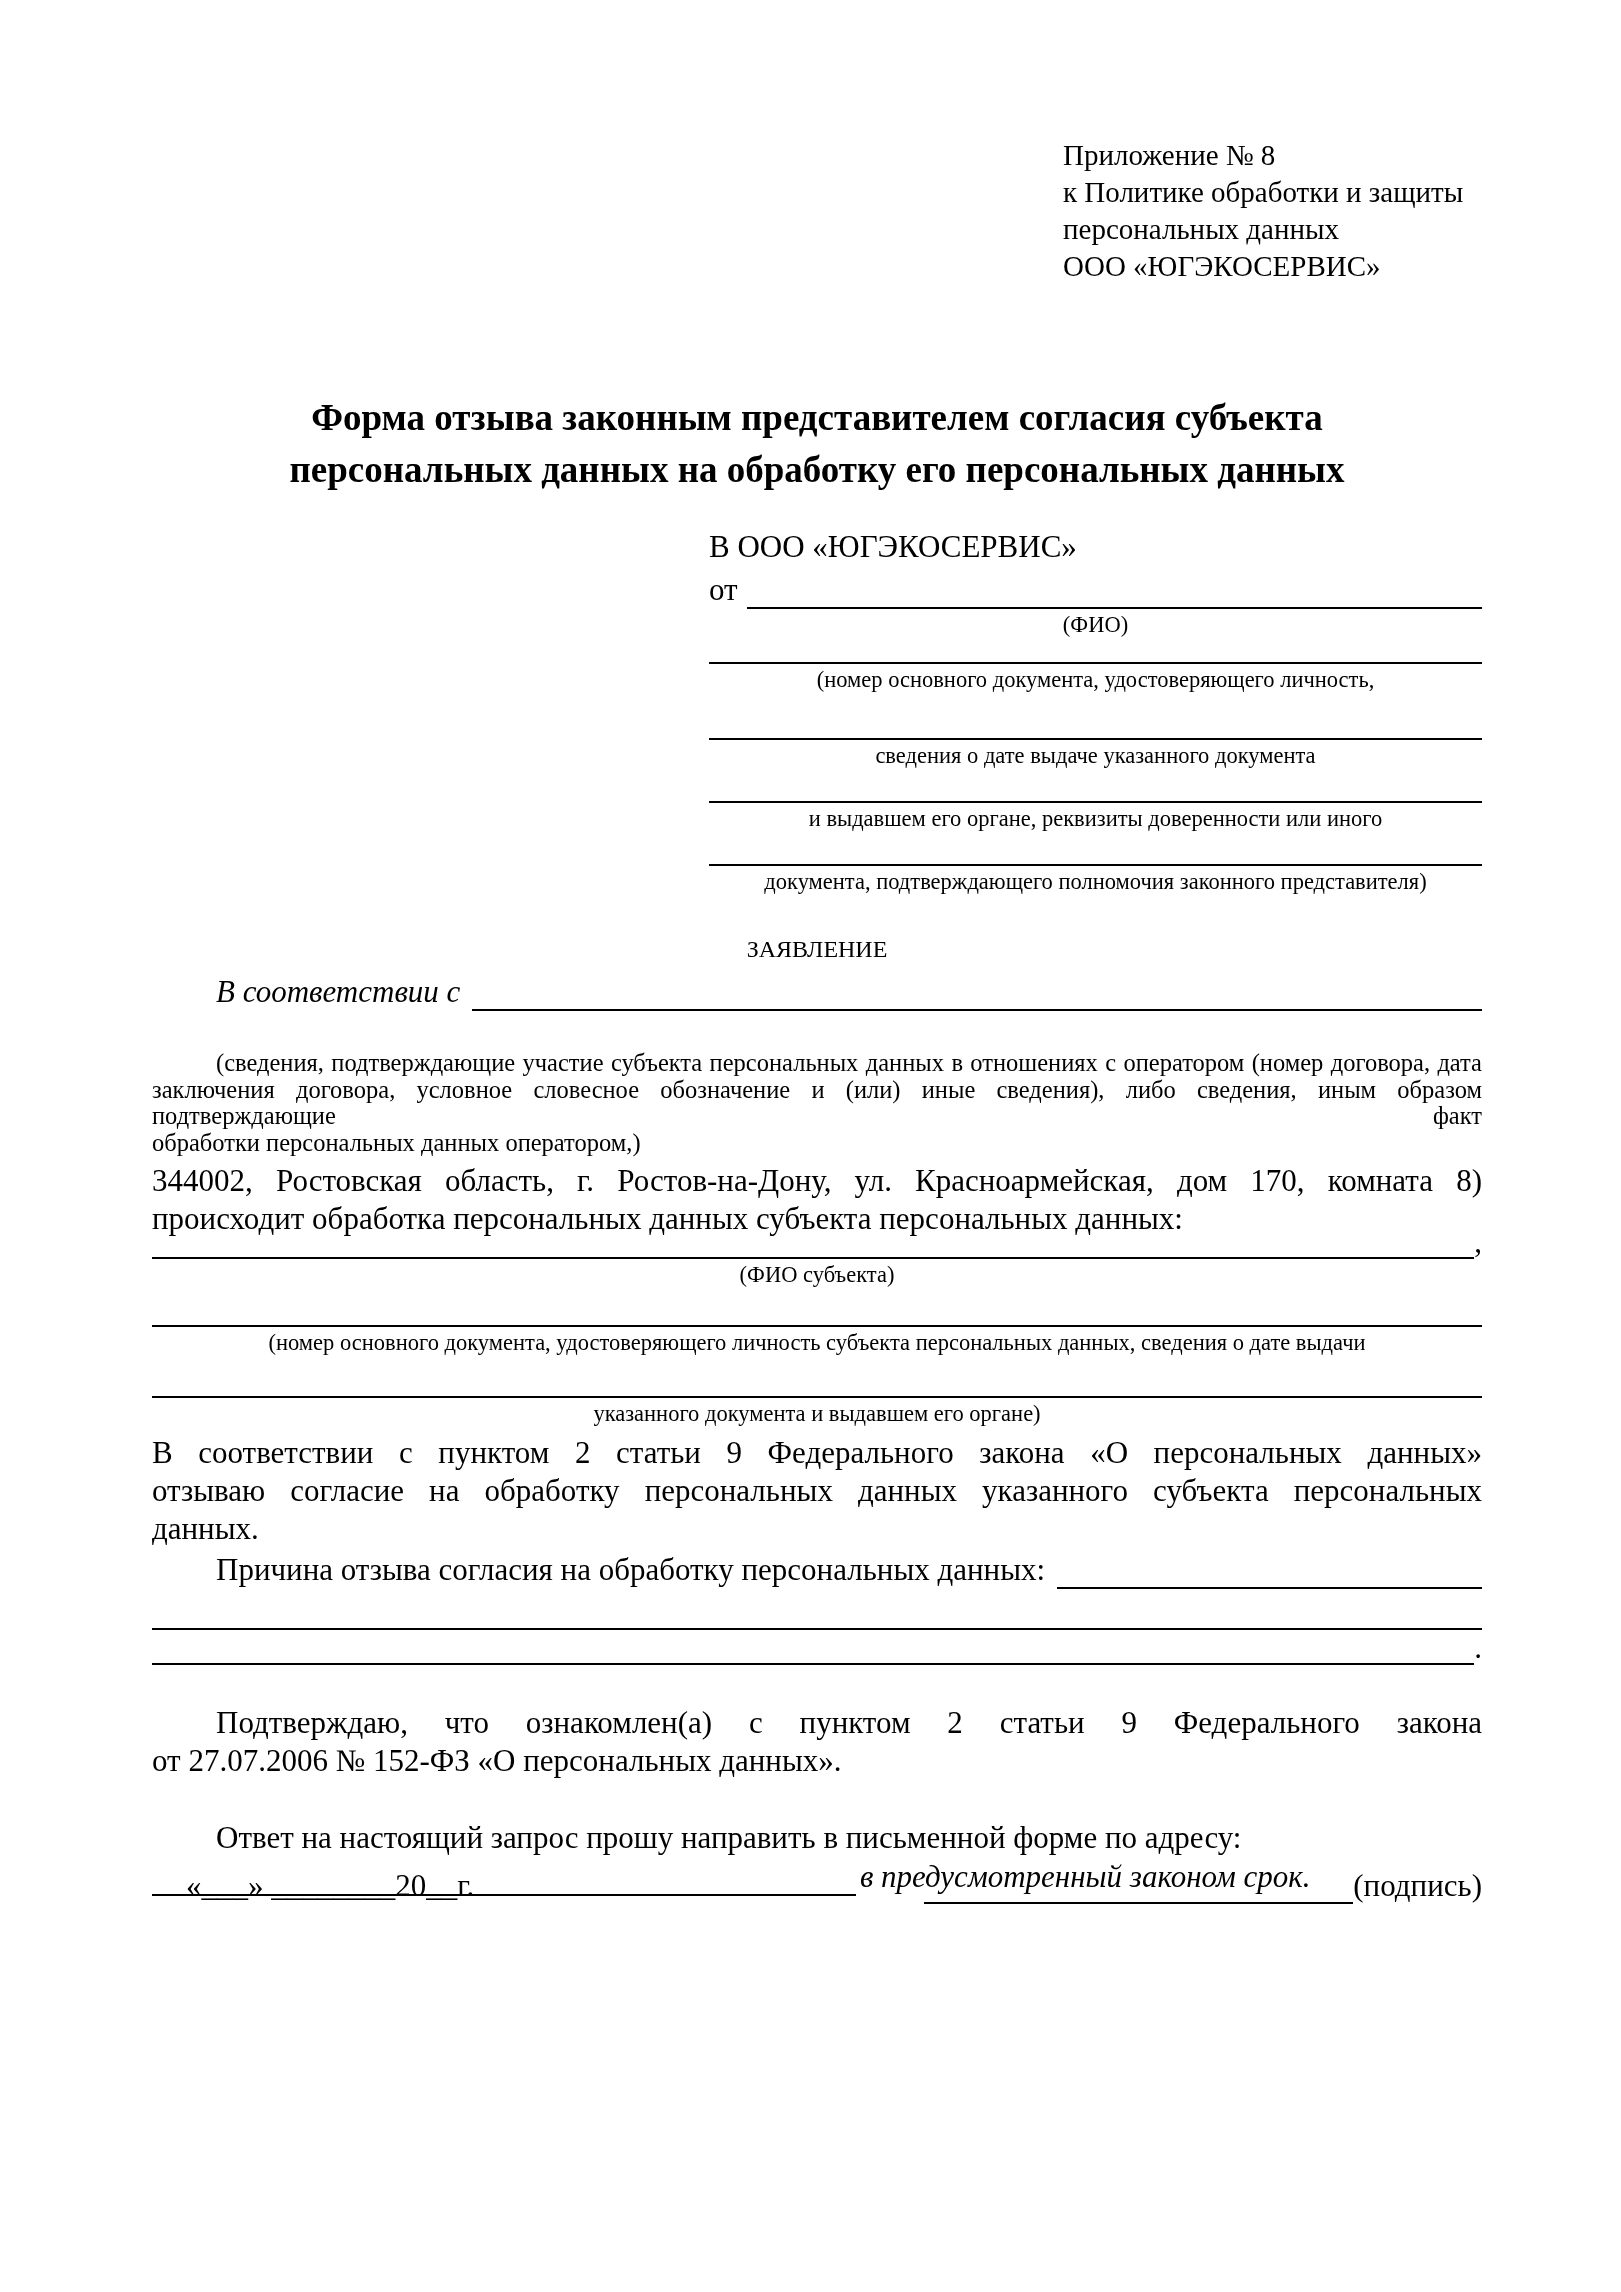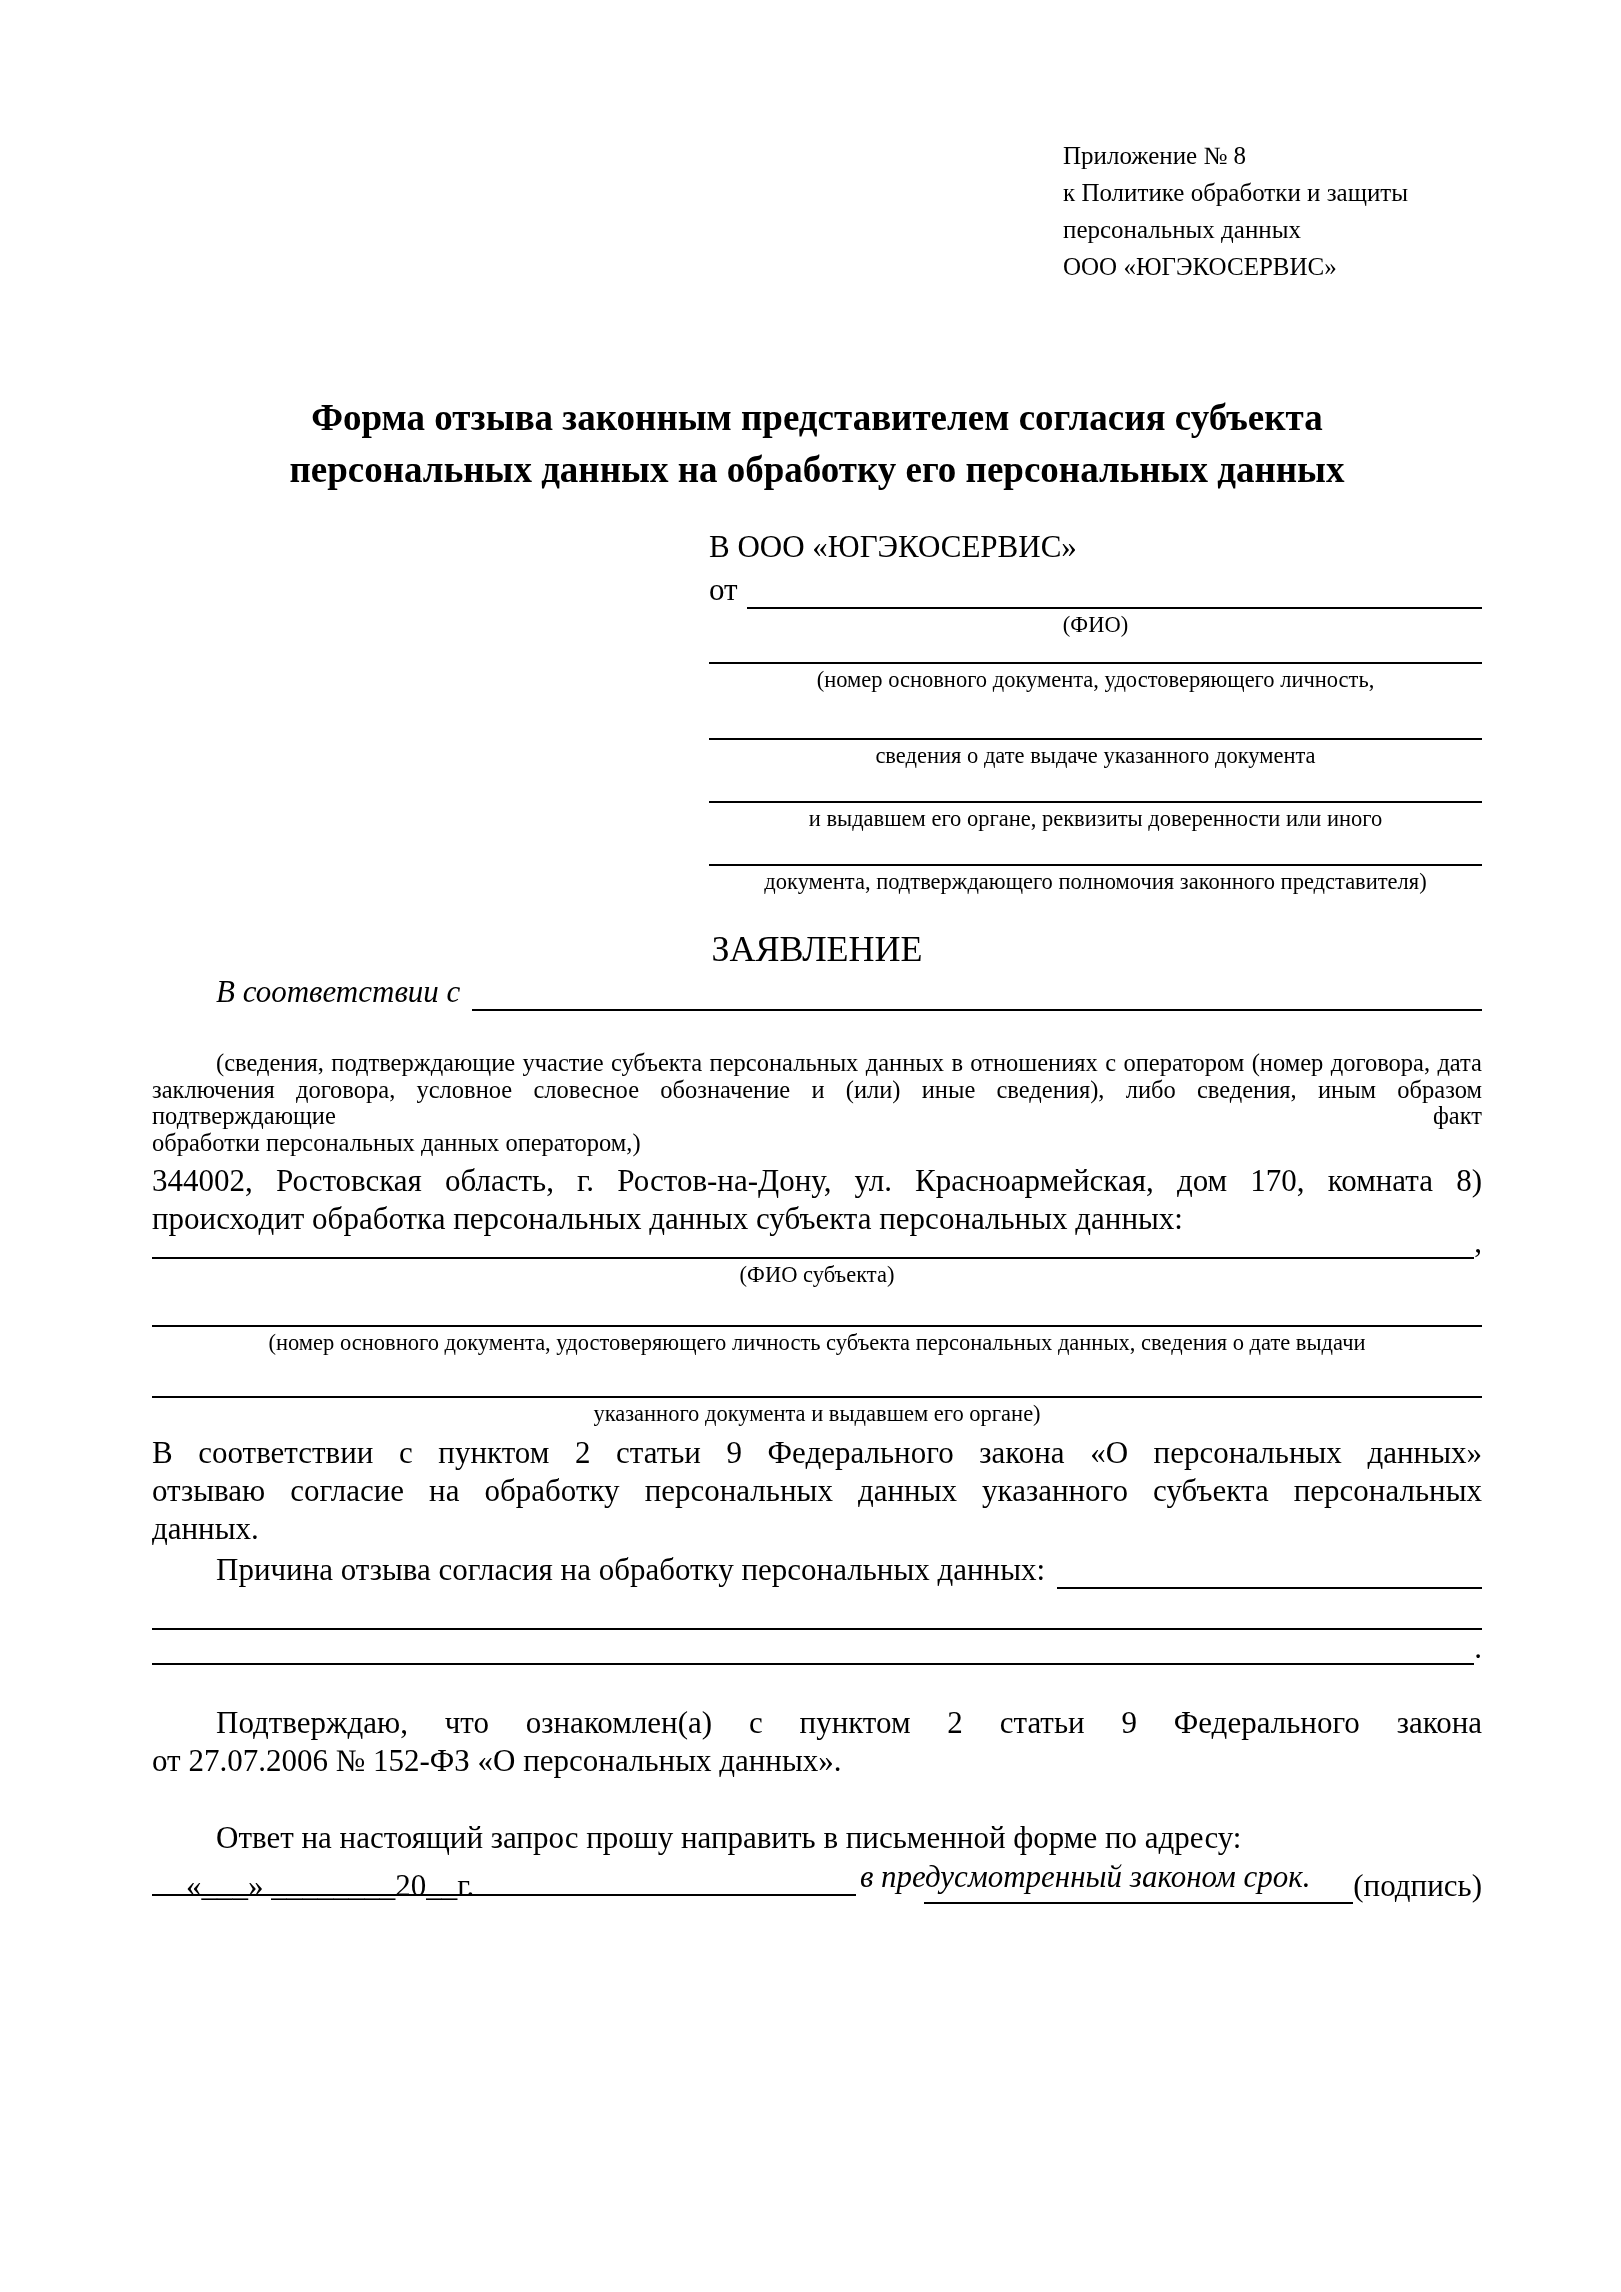--- a/index.html
+++ b/index.html
@@ -16,21 +16,21 @@
     line-height: 38px;
     overflow: hidden;
   }
 
   
   .appendix {
     position: absolute;
     left: 1063px;
     top: 137px;
     width: 421px;
-    font-size: 25px;
+    font-size: 29px;
     line-height: 37px;
   }
 
   
   .doc-title {
     position: absolute;
     left: 152px;
     top: 392px;
     width: 1330px;
     font-weight: bold;
@@ -74,21 +74,21 @@
 
   
   .main {
     position: absolute;
     left: 152px;
     top: 929px;
     width: 1330px;
   }
   .stmt-heading {
     text-align: center;
-    font-size: 36px;
+    font-size: 24px;
     line-height: 41px;
   }
   .intro-row {
     display: flex;
     align-items: flex-end;
     height: 39px;
     margin-top: 2px;
     font-style: italic;
   }
   .intro-row .intro-prefix { padding-left: 64px; padding-right: 11.8px; white-space: nowrap; }

